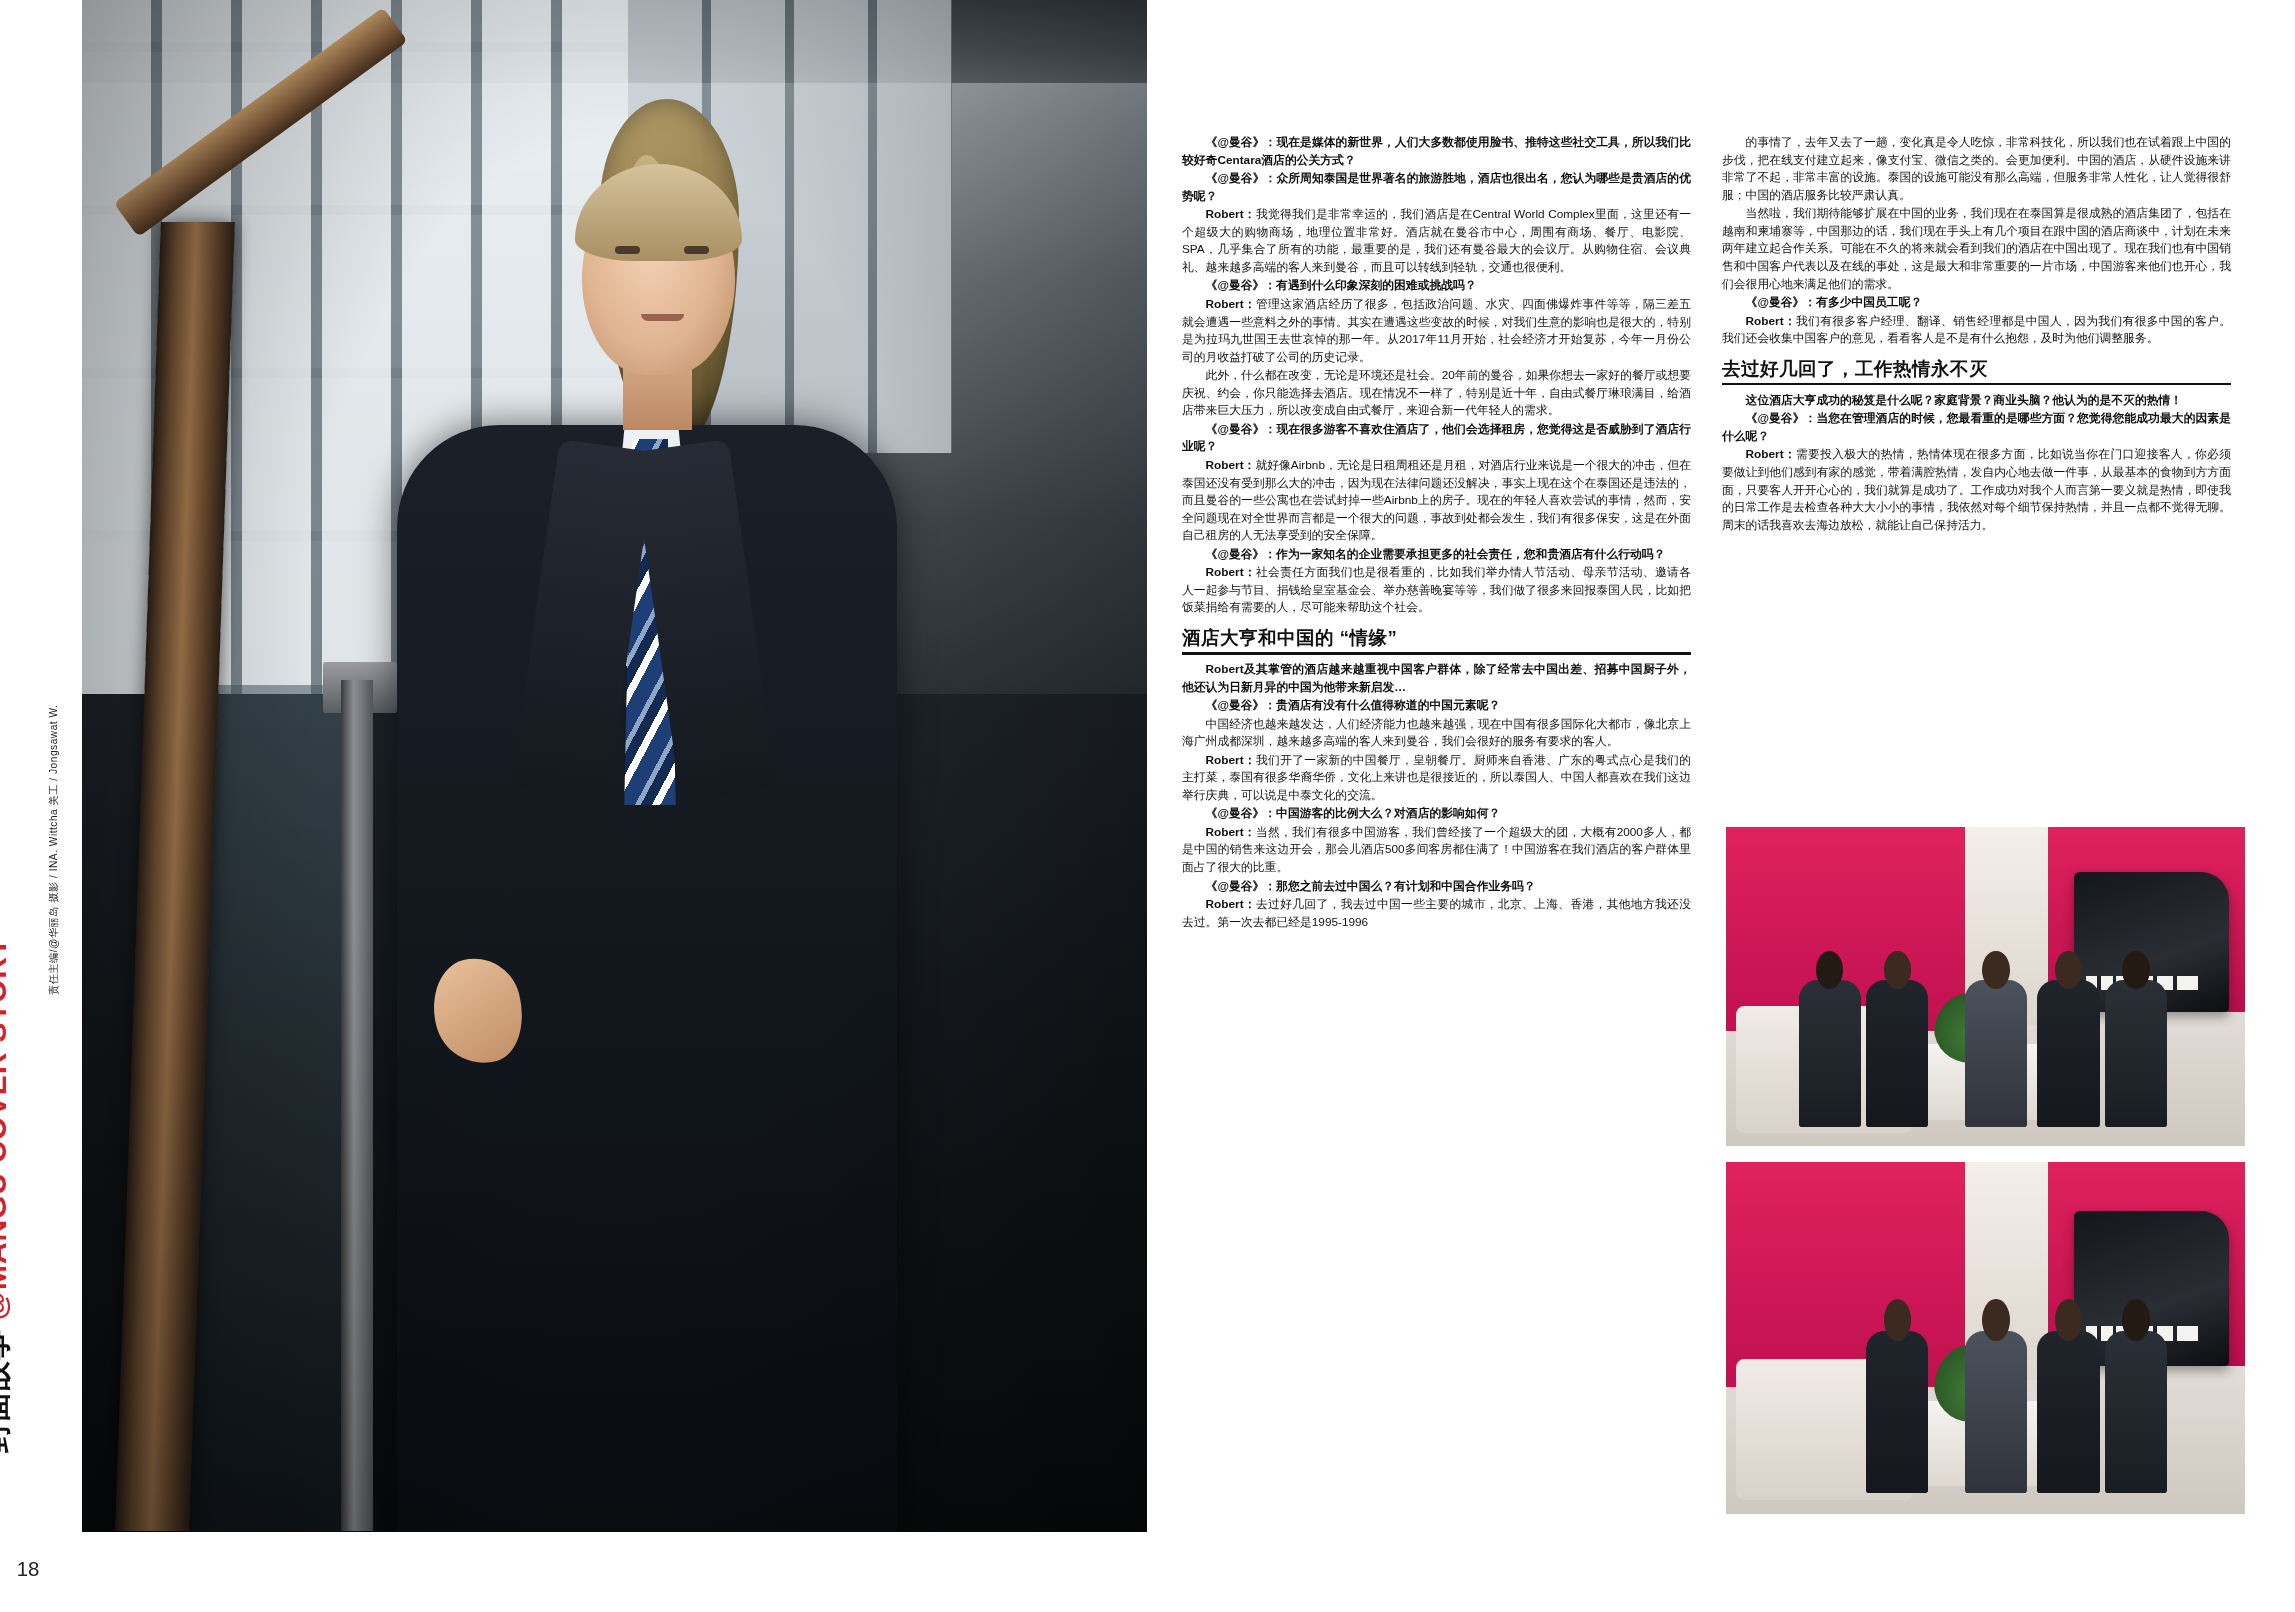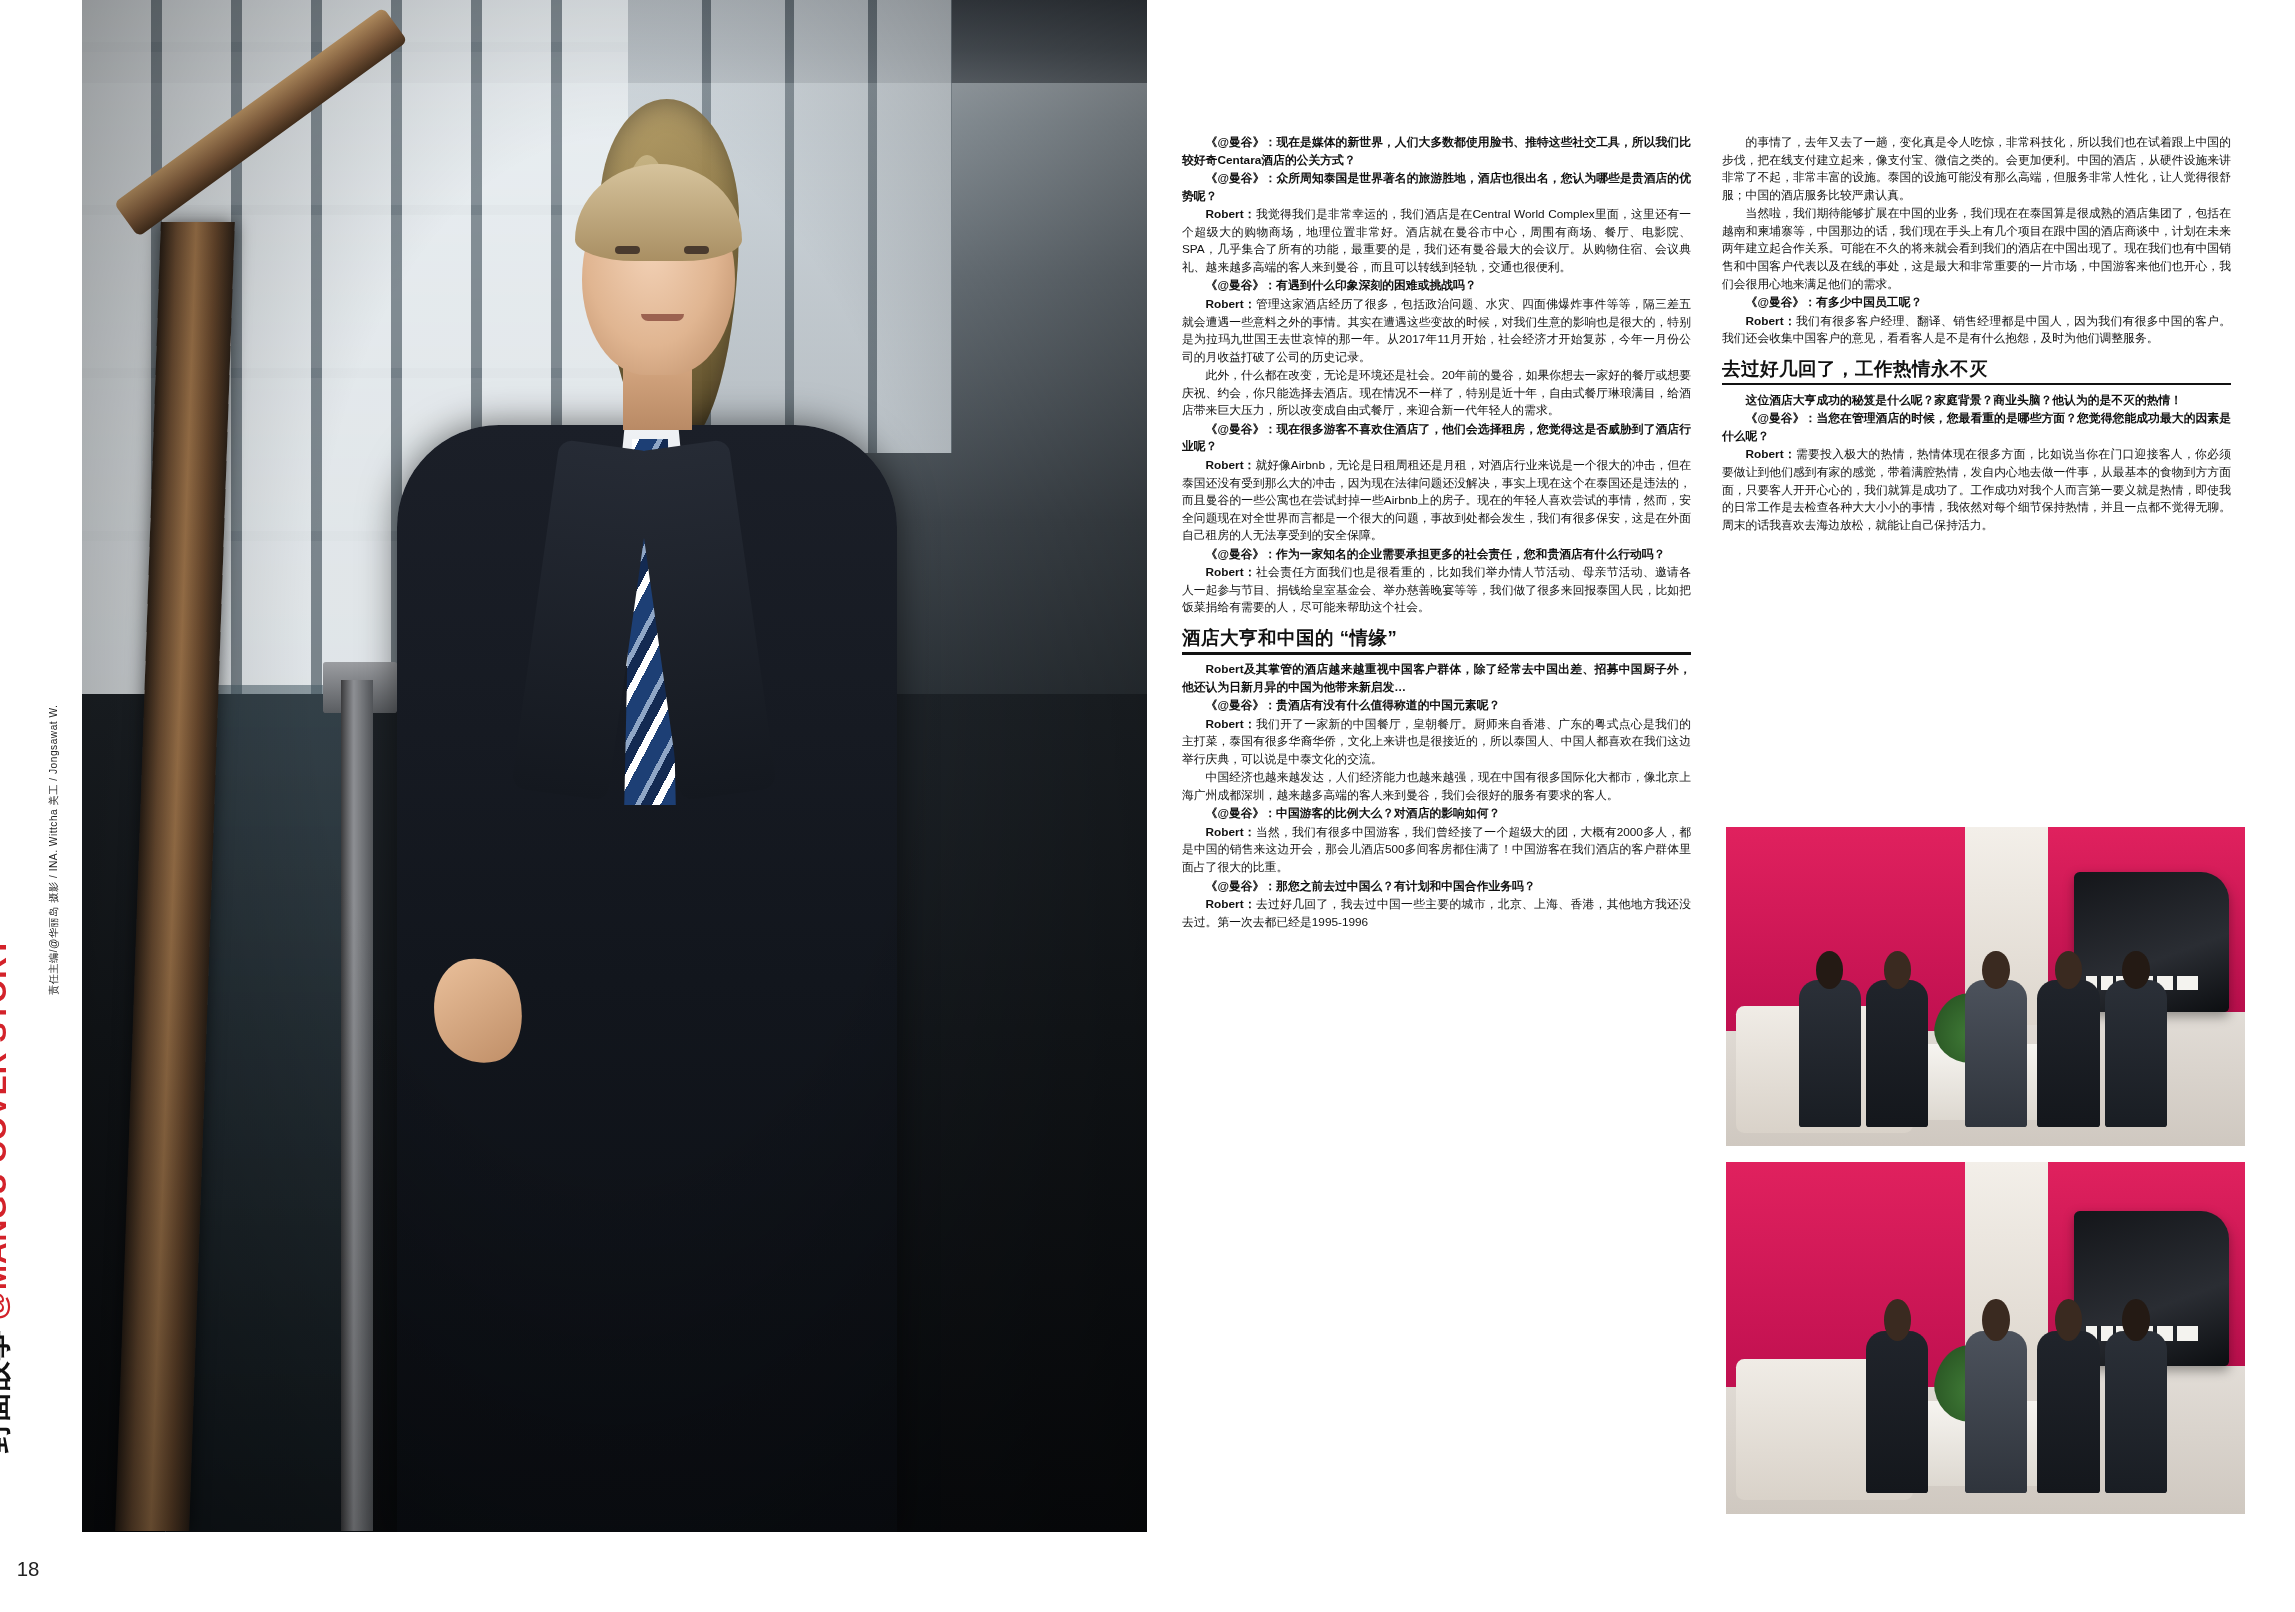--- a/index.html
+++ b/index.html
@@ -473,22 +473,22 @@
           <p><span class="q">《@曼谷》：有遇到什么印象深刻的困难或挑战吗？</span></p>
           <p><span class="speaker">Robert：</span><span>管理这家酒店经历了很多，包括政治问题、水灾、四面佛爆炸事件等等，隔三差五就会遭遇一些意料之外的事情。其实在遭遇这些变故的时候，对我们生意的影响也是很大的，特别是为拉玛九世国王去世哀悼的那一年。从2017年11月开始，社会经济才开始复苏，今年一月份公司的月收益打破了公司的历史记录。</span></p>
           <p><span>此外，什么都在改变，无论是环境还是社会。20年前的曼谷，如果你想去一家好的餐厅或想要庆祝、约会，你只能选择去酒店。现在情况不一样了，特别是近十年，自由式餐厅琳琅满目，给酒店带来巨大压力，所以改变成自由式餐厅，来迎合新一代年轻人的需求。</span></p>
           <p><span class="q">《@曼谷》：现在很多游客不喜欢住酒店了，他们会选择租房，您觉得这是否威胁到了酒店行业呢？</span></p>
           <p><span class="speaker">Robert：</span><span>就好像Airbnb，无论是日租周租还是月租，对酒店行业来说是一个很大的冲击，但在泰国还没有受到那么大的冲击，因为现在法律问题还没解决，事实上现在这个在泰国还是违法的，而且曼谷的一些公寓也在尝试封掉一些Airbnb上的房子。现在的年轻人喜欢尝试的事情，然而，安全问题现在对全世界而言都是一个很大的问题，事故到处都会发生，我们有很多保安，这是在外面自己租房的人无法享受到的安全保障。</span></p>
           <p><span class="q">《@曼谷》：作为一家知名的企业需要承担更多的社会责任，您和贵酒店有什么行动吗？</span></p>
           <p><span class="speaker">Robert：</span><span>社会责任方面我们也是很看重的，比如我们举办情人节活动、母亲节活动、邀请各人一起参与节目、捐钱给皇室基金会、举办慈善晚宴等等，我们做了很多来回报泰国人民，比如把饭菜捐给有需要的人，尽可能来帮助这个社会。</span></p>
           <div class="section-head"><span>酒店大亨和中国的 “情缘”</span><span class="rule"></span></div>
           <p class="lede">Robert及其掌管的酒店越来越重视中国客户群体，除了经常去中国出差、招募中国厨子外，他还认为日新月异的中国为他带来新启发…</p>
           <p><span class="q">《@曼谷》：贵酒店有没有什么值得称道的中国元素呢？</span></p>
+          <p><span>中国经济也越来越发达，人们经济能力也越来越强，现在中国有很多国际化大都市，像北京上海广州成都深圳，越来越多高端的客人来到曼谷，我们会很好的服务有要求的客人。</span></p>
           <p><span class="speaker">Robert：</span><span>我们开了一家新的中国餐厅，皇朝餐厅。厨师来自香港、广东的粤式点心是我们的主打菜，泰国有很多华裔华侨，文化上来讲也是很接近的，所以泰国人、中国人都喜欢在我们这边举行庆典，可以说是中泰文化的交流。</span></p>
-          <p><span>中国经济也越来越发达，人们经济能力也越来越强，现在中国有很多国际化大都市，像北京上海广州成都深圳，越来越多高端的客人来到曼谷，我们会很好的服务有要求的客人。</span></p>
           <p><span class="q">《@曼谷》：中国游客的比例大么？对酒店的影响如何？</span></p>
           <p><span class="speaker">Robert：</span><span>当然，我们有很多中国游客，我们曾经接了一个超级大的团，大概有2000多人，都是中国的销售来这边开会，那会儿酒店500多间客房都住满了！中国游客在我们酒店的客户群体里面占了很大的比重。</span></p>
           <p><span class="q">《@曼谷》：那您之前去过中国么？有计划和中国合作业务吗？</span></p>
           <p><span class="speaker">Robert：</span><span>去过好几回了，我去过中国一些主要的城市，北京、上海、香港，其他地方我还没去过。第一次去都已经是1995-1996</span></p>
         </div>
       <div class="col" id="col2">
           <p><span>的事情了，去年又去了一趟，变化真是令人吃惊，非常科技化，所以我们也在试着跟上中国的步伐，把在线支付建立起来，像支付宝、微信之类的。会更加便利。中国的酒店，从硬件设施来讲非常了不起，非常丰富的设施。泰国的设施可能没有那么高端，但服务非常人性化，让人觉得很舒服；中国的酒店服务比较严肃认真。</span></p>
           <p><span>当然啦，我们期待能够扩展在中国的业务，我们现在在泰国算是很成熟的酒店集团了，包括在越南和柬埔寨等，中国那边的话，我们现在手头上有几个项目在跟中国的酒店商谈中，计划在未来两年建立起合作关系。可能在不久的将来就会看到我们的酒店在中国出现了。现在我们也有中国销售和中国客户代表以及在线的事处，这是最大和非常重要的一片市场，中国游客来他们也开心，我们会很用心地来满足他们的需求。</span></p>
           <p><span class="q">《@曼谷》：有多少中国员工呢？</span></p>
           <p><span class="speaker">Robert：</span><span>我们有很多客户经理、翻译、销售经理都是中国人，因为我们有很多中国的客户。我们还会收集中国客户的意见，看看客人是不是有什么抱怨，及时为他们调整服务。</span></p>

